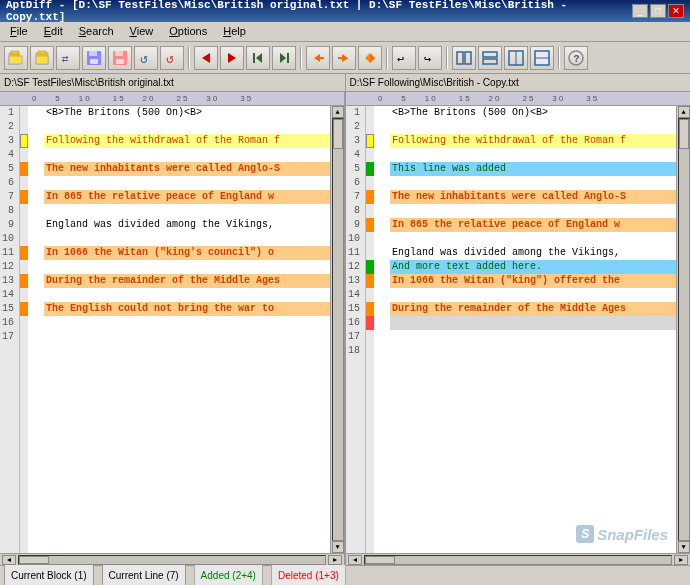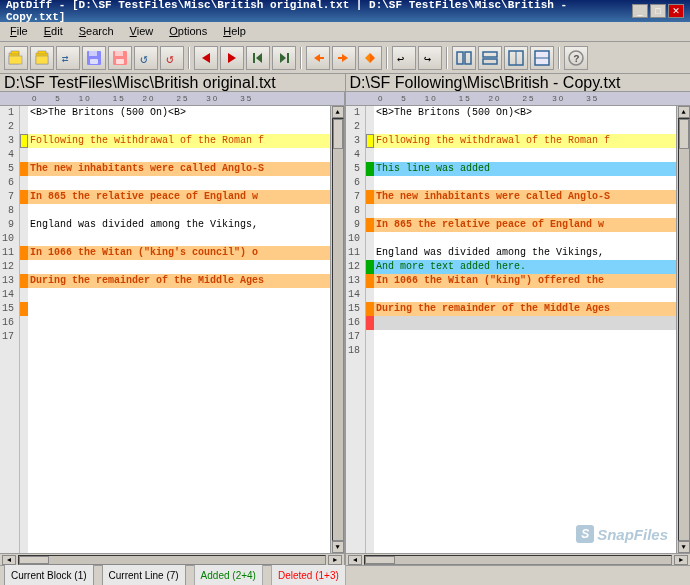--- a/index.html
+++ b/index.html
@@ -70,21 +70,21 @@
     
     .file-paths {
       display: flex;
       height: 18px;
       border-bottom: 1px solid #999;
     }
     .file-path-left, .file-path-right {
       flex: 1;
       background: #d4d0c8;
       padding: 2px 4px;
-      font-size: 16px;
+      font-size: 10px;
       font-family: Arial;
       border-right: 1px solid #999;
       display: flex;
       align-items: center;
     }
     .file-path-right { border-right: none; }
 
     
     .main-content {
       display: flex;
@@ -156,20 +156,21 @@
     .ci-changed { background: #ff8800; }
     .ci-added { background: #00aa00; }
     .ci-deleted { background: #ff4444; }
     .ci-current { background: #ffff00; border: 1px solid #888; }
 
     
     .text-area {
       flex: 1;
       overflow: hidden;
       background: white;
+      padding-left: 16px;
     }
 
     .text-line {
       height: 14px;
       line-height: 14px;
       white-space: nowrap;
       overflow: hidden;
       font-family: 'Courier New', monospace;
       font-size: 10px;
       padding-left: 2px;
@@ -507,20 +508,21 @@
           <div class="text-line line-changed">The new inhabitants were called Anglo-S</div>
           <div class="text-line line-normal">&nbsp;</div>
           <div class="text-line line-changed">In 865 the relative peace of England w</div>
           <div class="text-line line-normal">&nbsp;</div>
           <div class="text-line line-normal">England was divided among the Vikings,</div>
           <div class="text-line line-normal">&nbsp;</div>
           <div class="text-line line-changed">In 1066 the Witan ("king's council") o</div>
           <div class="text-line line-normal">&nbsp;</div>
           <div class="text-line line-changed">During the remainder of the Middle Ages</div>
           <div class="text-line line-normal">&nbsp;</div>
+          <div class="text-line line-changed">The English could not bring the war to</div>
           <div class="text-line line-normal">&nbsp;</div>
           <div class="text-line line-normal">&nbsp;</div>
         </div>
 
         <div class="right-scrollbar">
           <div class="vsb-btn">▲</div>
           <div class="vsb-track">
             <div class="vsb-thumb"></div>
           </div>
           <div class="vsb-btn">▼</div>

